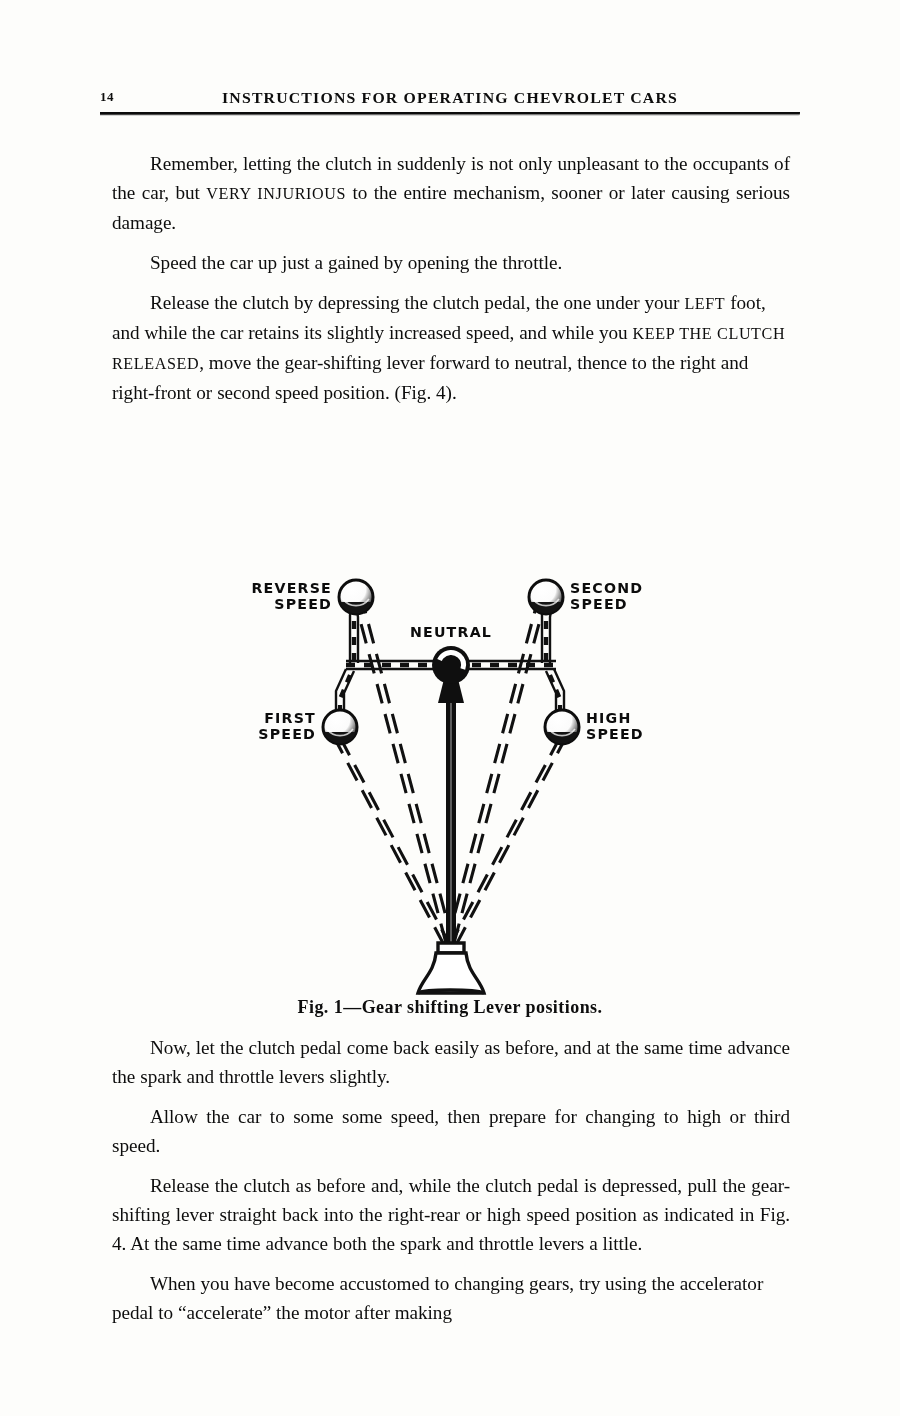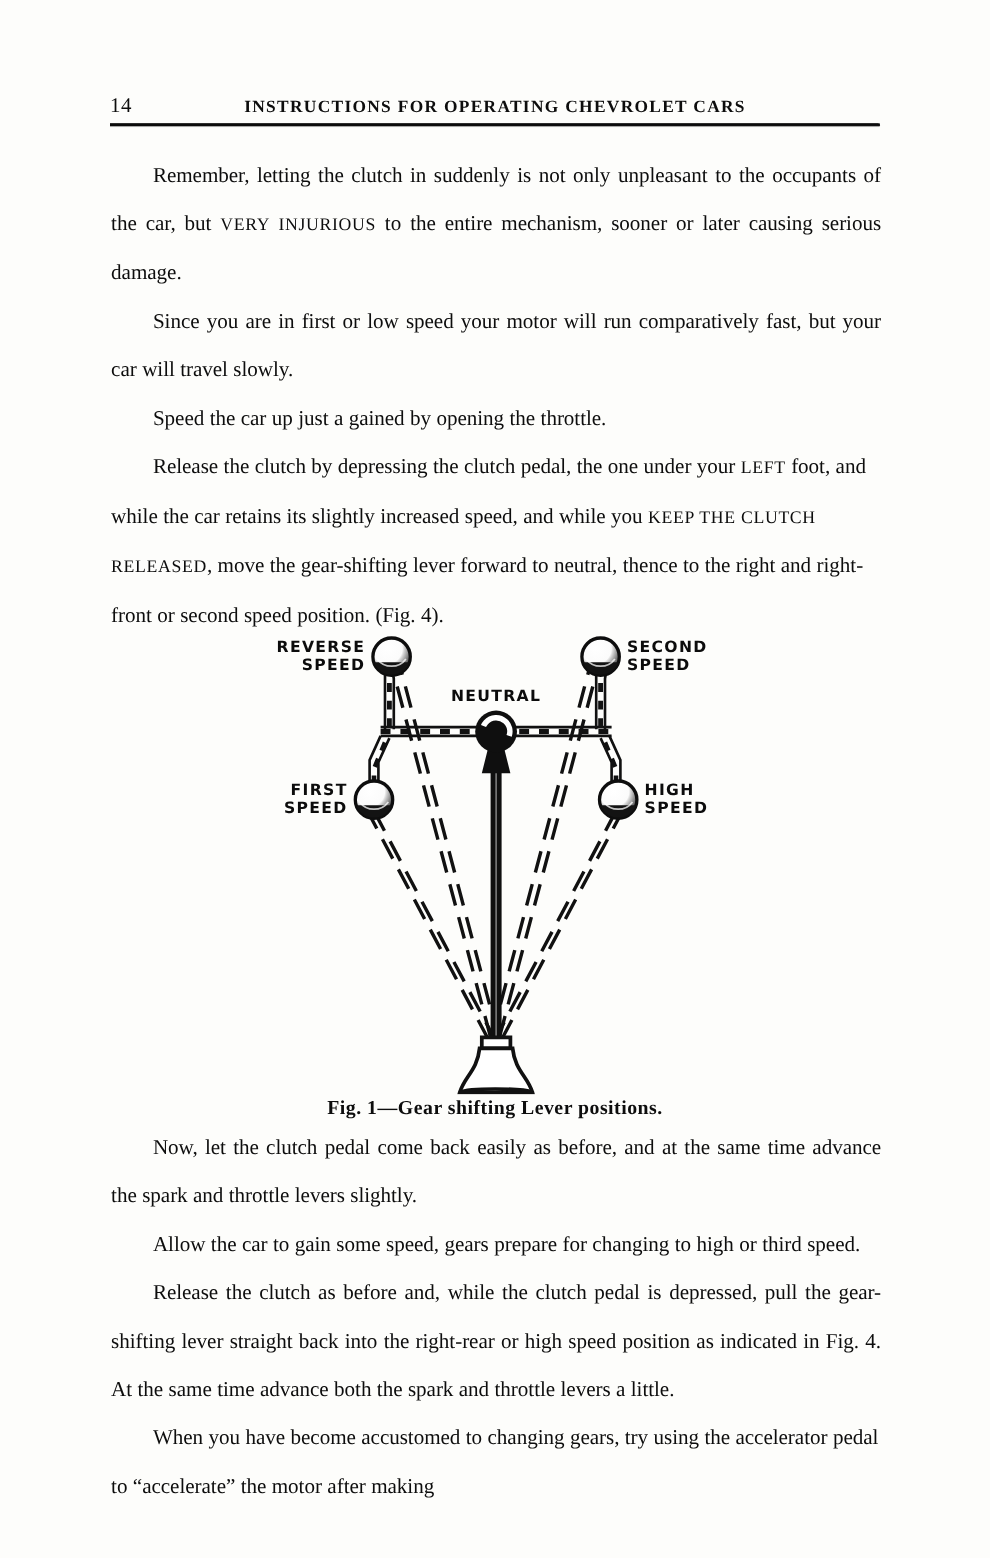--- a/index.html
+++ b/index.html
@@ -24,22 +24,22 @@
     position: absolute;
     left: 100px;
     top: 86px;
     width: 700px;
     height: 26px;
   }
   .folio {
     position: absolute;
     left: 0;
     top: 0;
-    font-size: 19px;
-    font-weight: normal;
+    font-size: 13px;
+    font-weight: bold;
     letter-spacing: 0.5px;
     line-height: 22px;
   }
   .runhead {
     position: absolute;
     left: 0;
     top: 1px;
     width: 700px;
     text-align: center;
     font-size: 15.5px;
@@ -75,25 +75,25 @@
     top: 138px;
     width: 700px;
   }
   .body-bottom {
     position: absolute;
     left: 101px;
     top: 1022px;
     width: 700px;
   }
   p.para {
-    margin: 0;
+    margin: 11px;
     text-indent: 38px;
     text-align: justify;
     font-size: 19.2px;
-    line-height: 44px;
+    line-height: 29px;
     letter-spacing: -0.05px;
     word-spacing: 0.2px;
     -webkit-font-smoothing: none;
   }
   p.para:last-child { text-align: left; }
   .sc {
     font-size: 0.84em;
     letter-spacing: 0.6px;
   }
 
@@ -136,21 +136,20 @@
 <div class="page">
 
   <div class="header">
     <div class="folio">14</div>
     <div class="runhead">INSTRUCTIONS FOR OPERATING CHEVROLET CARS</div>
   </div>
   <div class="header-rule"></div>
 
   <div class="body-top">
       <p class="para">Remember, letting the clutch in suddenly is not only unpleasant to the occupants of the car, but <span class="sc">VERY INJURIOUS</span> to the entire mechanism, sooner or later causing serious damage.</p>
-      <p class="para">Since you are in first or low speed your motor will run comparatively fast, but your car will travel slowly.</p>
       <p class="para">Speed the car up just a gained by opening the throttle.</p>
       <p class="para">Release the clutch by depressing the clutch pedal, the one under your <span class="sc">LEFT</span> foot, and while the car retains its slightly increased speed, and while you <span class="sc">KEEP THE CLUTCH RELEASED</span>, move the gear-shifting lever forward to neutral, thence to the right and right-front or second speed position.  (Fig. 4).</p>
     </div>
 
   <div class="figure">
     <svg width="600" height="420" viewBox="0 0 600 420">
       <defs>
         <radialGradient id="knobShade" cx="38%" cy="28%" r="78%">
           <stop offset="0%" stop-color="#ffffff"></stop>
           <stop offset="52%" stop-color="#fbfbfb"></stop>
@@ -257,18 +256,18 @@
         <text class="diag-label" x="436" y="164" text-anchor="start">SPEED</text>
       </g>
       <text class="diag-label" x="301" y="62" text-anchor="middle">NEUTRAL</text>
     </svg>
 
     <div class="fig-caption">Fig. 1—Gear shifting Lever positions.</div>
   </div>
 
   <div class="body-bottom">
       <p class="para">Now, let the clutch pedal come back easily as before, and at the same time advance the spark and throttle levers slightly.</p>
-      <p class="para">Allow the car to gain some speed, gears prepare for changing to high or third speed.</p>
+      <p class="para">Allow the car to some some speed, then prepare for changing to high or third speed.</p>
       <p class="para">Release the clutch as before and, while the clutch pedal is depressed, pull the gear-shifting lever straight back into the right-rear or high speed position as indicated in Fig. 4.  At the same time advance both the spark and throttle levers a little.</p>
       <p class="para">When you have become accustomed to changing gears, try using the accelerator pedal to “accelerate” the motor after making</p>
     </div>
 
 </div>
 
 </body></html>

